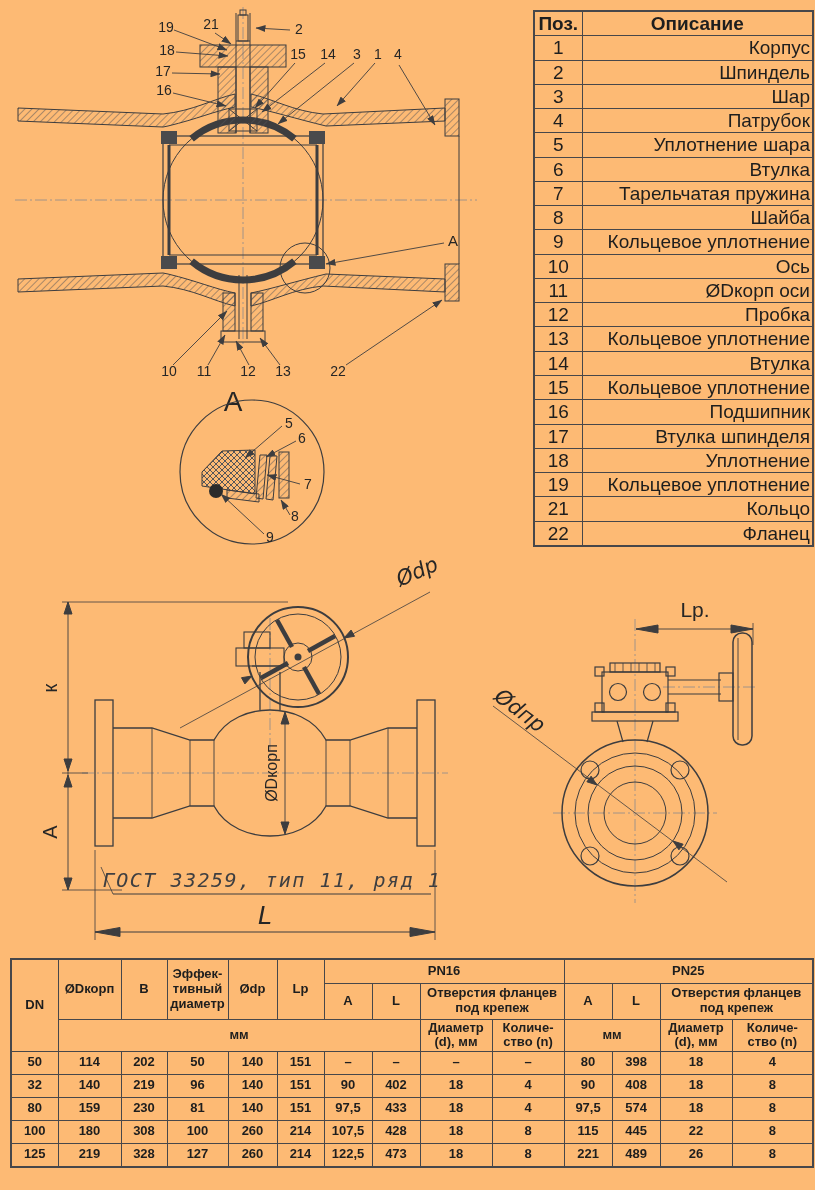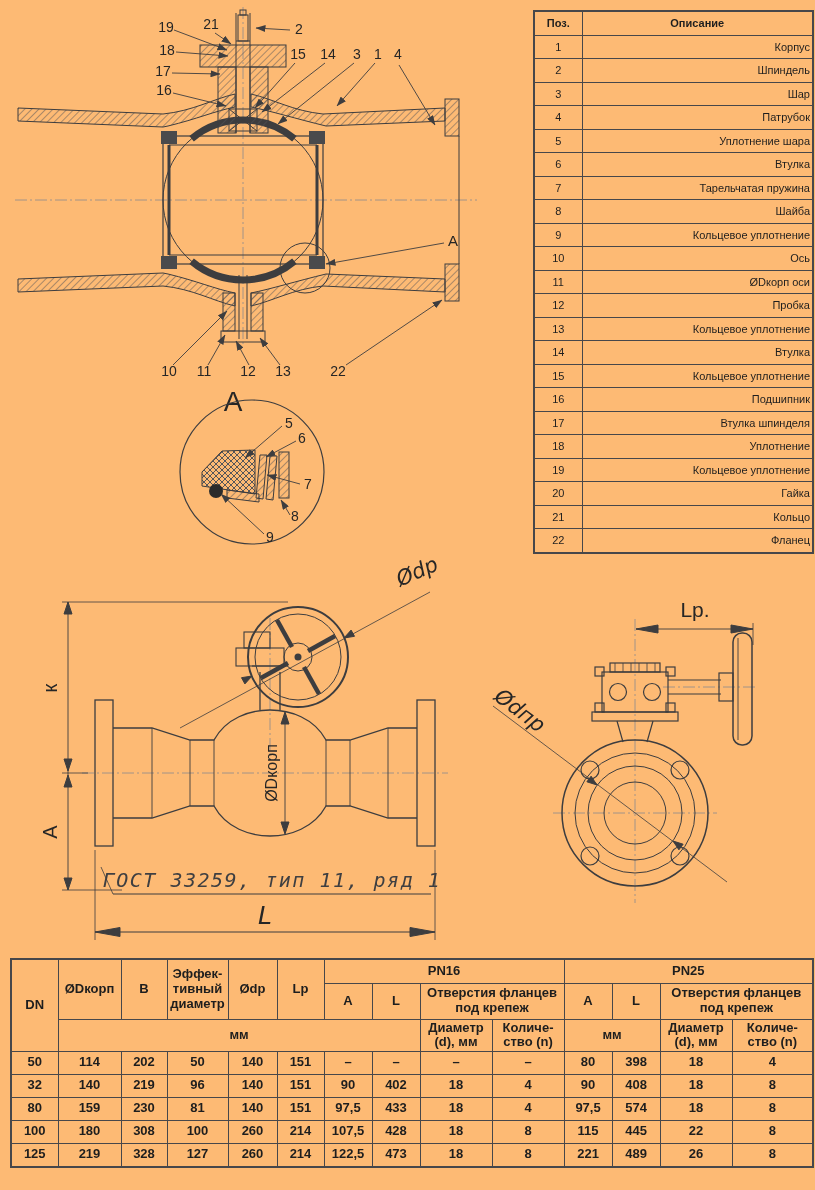--- a/index.html
+++ b/index.html
@@ -6,21 +6,21 @@
   .page{position:relative;width:815px;height:1190px;background:#fdba74;
         font-family:"Liberation Sans",sans-serif;color:#1e1e1e;overflow:hidden}
   svg{position:absolute}
   #section-svg{left:15px;top:5px}
   #front-svg{left:30px;top:560px}
   #side-svg{left:465px;top:585px}
   table{border-collapse:collapse;position:absolute;table-layout:fixed;border:2px solid #47474a}
   td{border:1.5px solid #47474a;text-align:center;vertical-align:middle;
      white-space:pre-line;line-height:1.12;padding:1px 2px}
   #parts-table{left:533px;top:10px;width:279px}
-  #parts-table td{font-size:11px;height:20.5px}
+  #parts-table td{font-size:19px;height:20.5px}
   #parts-table .desc{text-align:right;padding-left:8px}
   .b{font-weight:700}
   #dims-table{left:10px;top:958px;width:802px}
   #dims-table td{font-weight:700;font-size:13px}
   .hr1{height:24px}.hr2{height:36px}.hr3{height:32px}
   .dr td{height:20px;font-size:13.5px}
   
   .lbl{font:14px "Liberation Sans",sans-serif;fill:#262626}
   .big{font:28px "Liberation Sans",sans-serif;fill:#262626}
   .dim{font:20px "Liberation Sans",sans-serif;fill:#262626}
@@ -246,24 +246,20 @@
           <td>17</td>
           <td class="desc">Втулка шпинделя</td>
         </tr>
     <tr>
           <td>18</td>
           <td class="desc">Уплотнение</td>
         </tr>
     <tr>
           <td>19</td>
           <td class="desc">Кольцевое уплотнение</td>
-        </tr>
-    <tr>
-          <td>20</td>
-          <td class="desc">Гайка</td>
         </tr>
     <tr>
           <td>21</td>
           <td class="desc">Кольцо</td>
         </tr>
     <tr>
           <td>22</td>
           <td class="desc">Фланец</td>
         </tr>
   </tbody>

